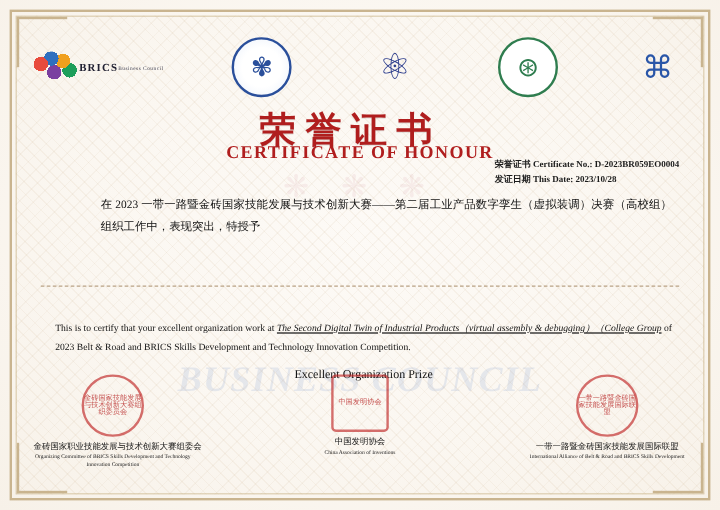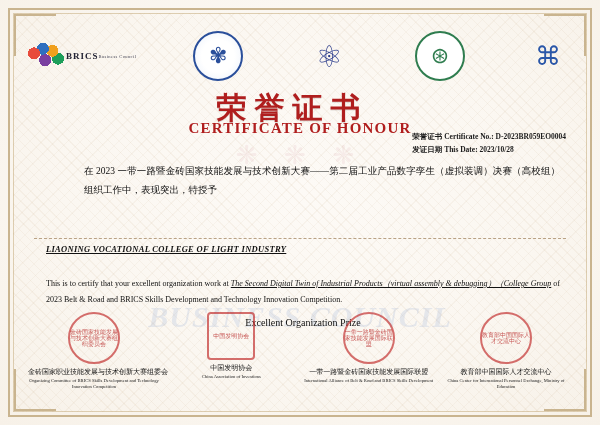--- a/index.html
+++ b/index.html
@@ -337,21 +337,20 @@
     </div>
   </div>
 
   <div class="cn-block">
     <div class="cn-body cn-indent">在 2023 一带一路暨金砖国家技能发展与技术创新大赛——第二届工业产品数字孪生（虚拟装调）决赛（高校组）组织工作中，表现突出，特授予</div>
   </div>
 
   <div class="divider"></div>
 
   <div class="en-block">
-    <div class="en-school">LIAONING VOCATIONAL COLLEGE OF LIGHT INDUSTRY</div>
     <div class="en-body">
       <span>This is to certify that your excellent organization work at </span><i class="en-u">The Second Digital Twin of Industrial Products（virtual assembly &amp; debugging）（College Group</i><span> of 2023 Belt &amp; Road and BRICS Skills Development and Technology Innovation Competition.</span>
     </div>
     <div class="en-award">Excellent Organization Prize</div>
   </div>
 
   <div class="seals">
     <div class="seal-wrap">
       <div class="seal">金砖国家技能发展与技术创新大赛组织委员会</div>
       <div class="org-cn">金砖国家职业技能发展与技术创新大赛组委会</div>
@@ -361,21 +360,15 @@
     <div class="seal-wrap">
       <div class="seal square">中国发明协会</div>
       <div class="org-cn">中国发明协会</div>
       <div class="org-en">China Association of Inventions</div>
     </div>
     <div class="seal-wrap">
       <div class="seal">一带一路暨金砖国家技能发展国际联盟</div>
       <div class="org-cn">一带一路暨金砖国家技能发展国际联盟</div>
       <div class="org-en">International Alliance of Belt &amp; Road and BRICS Skills Development</div>
     </div>
-    <div class="seal-wrap">
-      <div class="seal">教育部中国国际人才交流中心</div>
-      <div class="org-cn">教育部中国国际人才交流中心</div>
-      <div class="org-en">China Center for International Personnel Exchange,
-Ministry of Education</div>
-    </div>
   </div>
 
 </div>
 
 </body></html>

